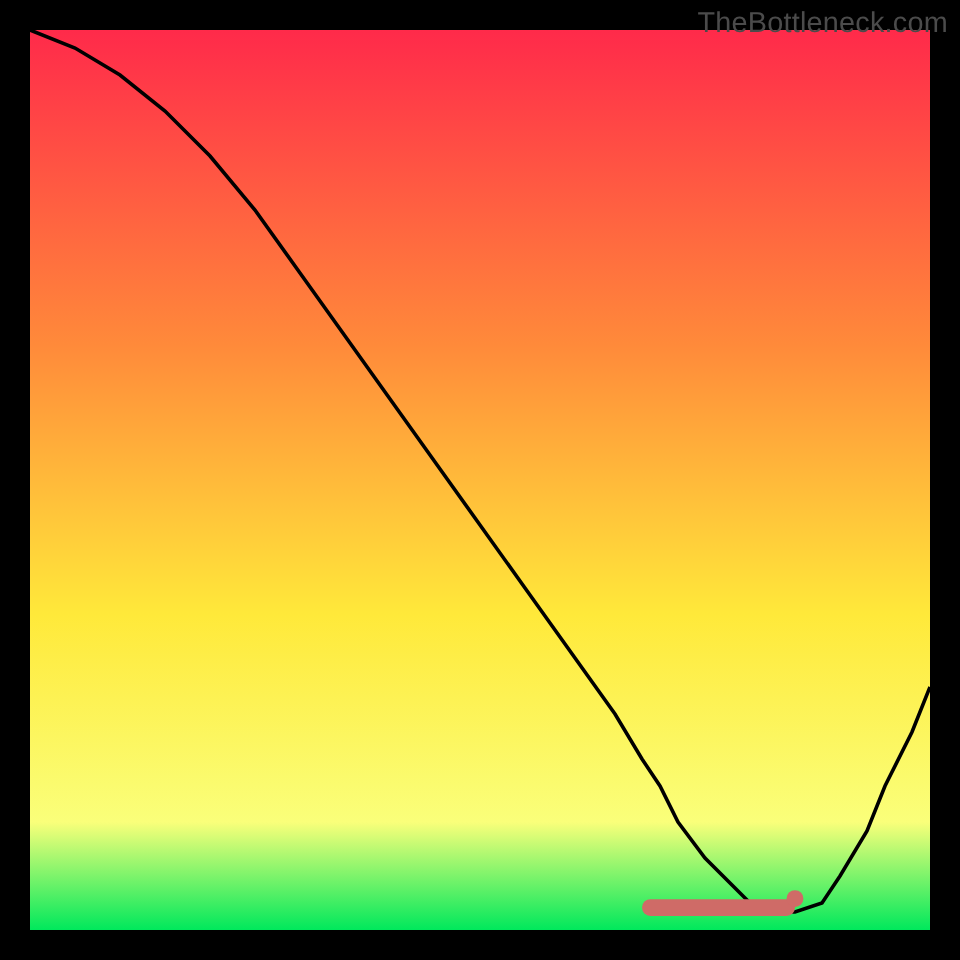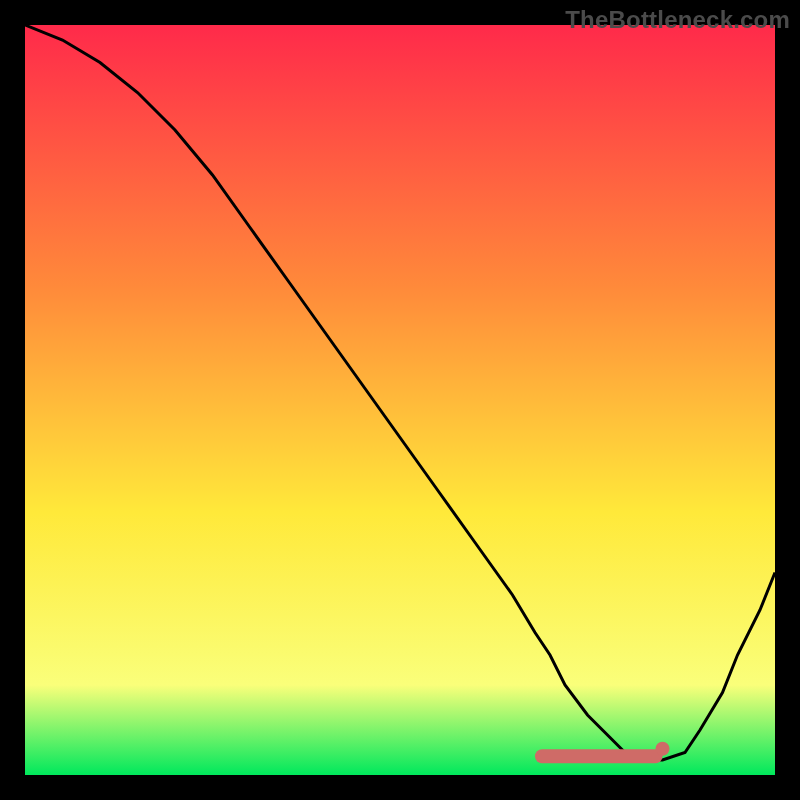--- a/index.html
+++ b/index.html
@@ -15,21 +15,21 @@
     width: 800px;
     height: 800px;
     background: #000;
   }
   .watermark {
     position: absolute;
     top: 6px;
     right: 10px;
     color: #4b4b4b;
     font-size: 24px;
-    font-weight: bold;
+    font-weight: normal;
     letter-spacing: 0.2px;
     z-index: 10;
   }
   .plot {
     position: absolute;
     left: 25px;
     top: 25px;
     width: 750px;
     height: 750px;
   }

